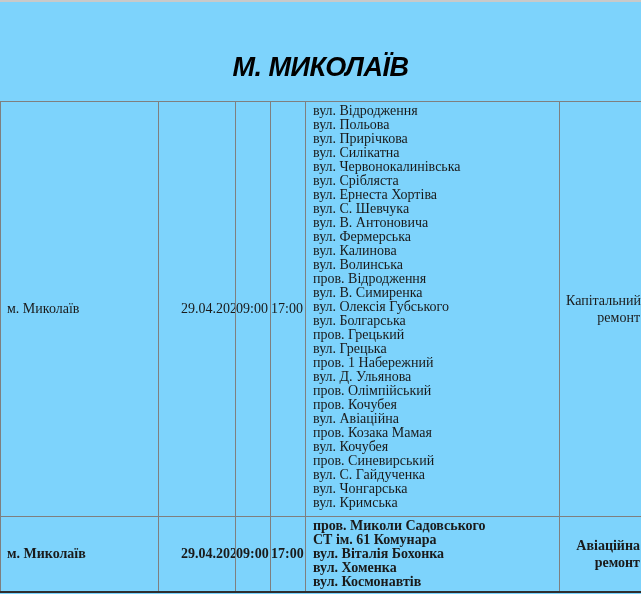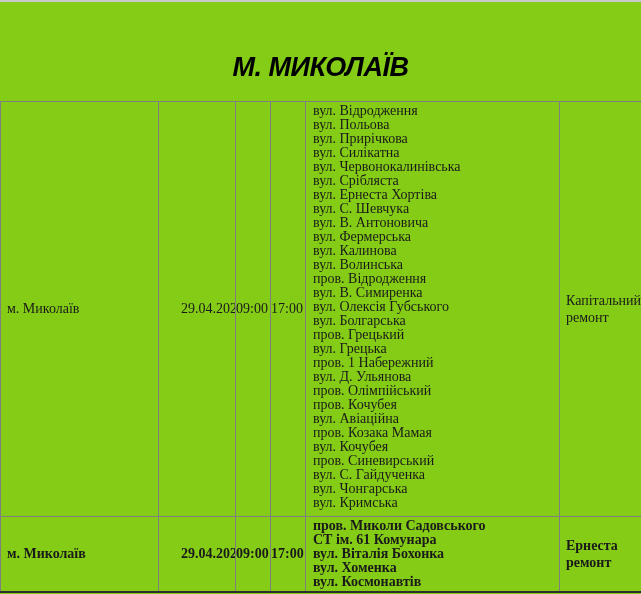--- a/index.html
+++ b/index.html
@@ -4,21 +4,21 @@
 <style>
   html, body {
     margin: 0;
     padding: 0;
     background: #ffffff;
   }
   .page {
     position: relative;
     width: 641px;
     height: 594px;
-    background: #84cc16;
+    background: #7dd3fc;
     overflow: hidden;
     font-family: "Liberation Serif", serif;
     color: #1a1a1a;
   }
   .top-line {
     position: absolute;
     top: 0;
     left: 0;
     width: 641px;
     height: 2px;
@@ -79,20 +79,21 @@
     vertical-align: top;
     padding: 2px 2px 2px 7px;
     font-size: 13px;
     line-height: 14px;
     white-space: pre-line;
   }
   td.cell-repair {
     vertical-align: middle;
     padding-left: 6px;
     line-height: 17px;
+    text-align: right;
   }
 </style>
 </head>
 <body>
 
 <div class="page">
   <div class="top-line"></div>
   <h1 class="title">М. МИКОЛАЇВ</h1>
   <table class="schedule">
     <colgroup>
@@ -143,17 +144,17 @@
       <tr class="row-2">
         <td class="cell-location">м. Миколаїв</td>
         <td class="cell-date">29.04.2026</td>
         <td class="cell-time">09:00</td>
         <td class="cell-time">17:00</td>
         <td class="cell-streets">пров. Миколи Садовського
 СТ ім. 61 Комунара
 вул. Віталія Бохонка
 вул. Хоменка
 вул. Космонавтів</td>
-        <td class="cell-repair">Ернеста ремонт</td>
+        <td class="cell-repair">Авіаційна ремонт</td>
       </tr>
     </tbody>
   </table>
 </div>
 
 </body></html>

